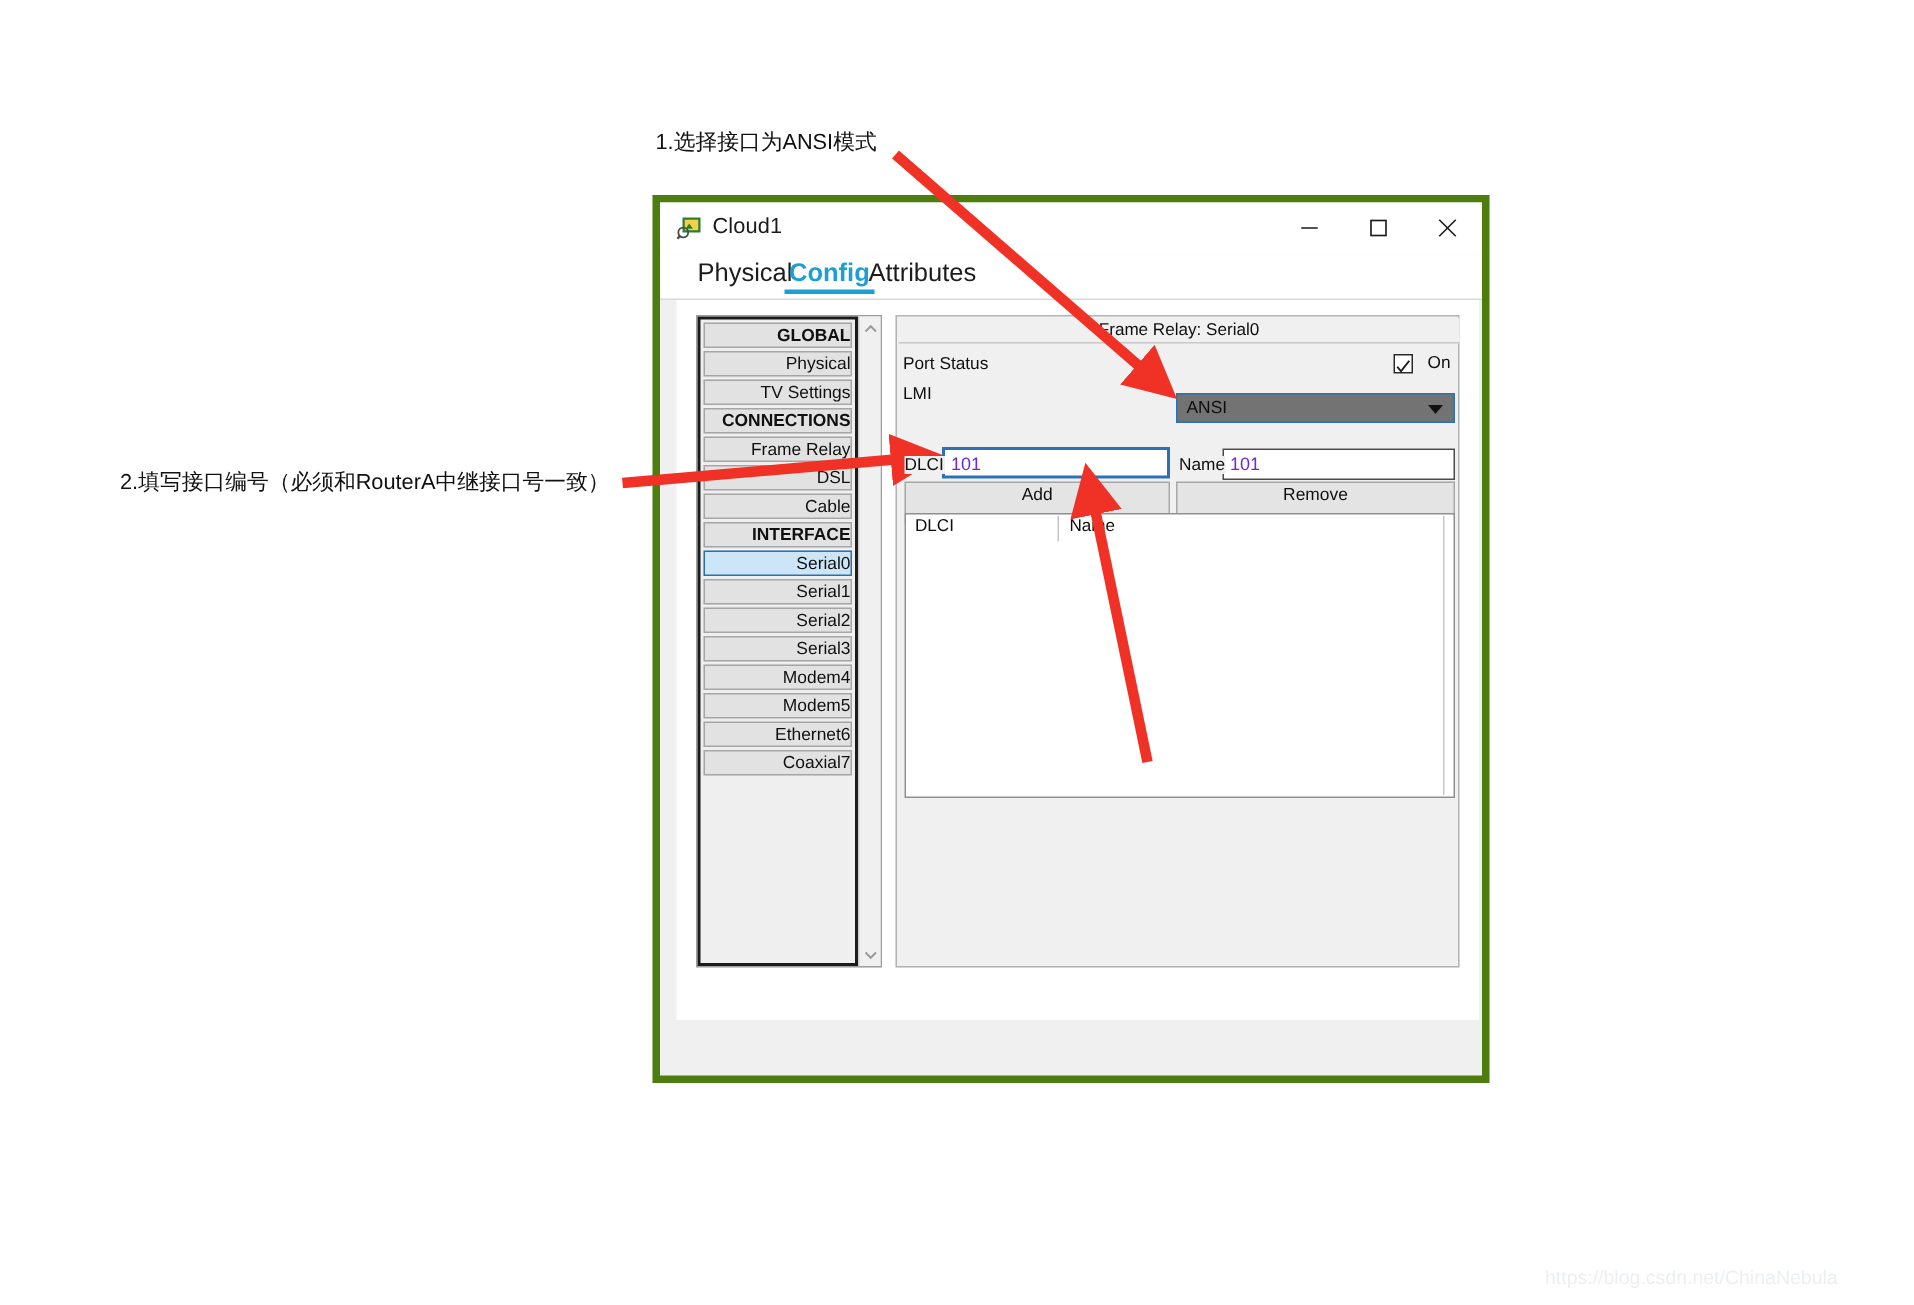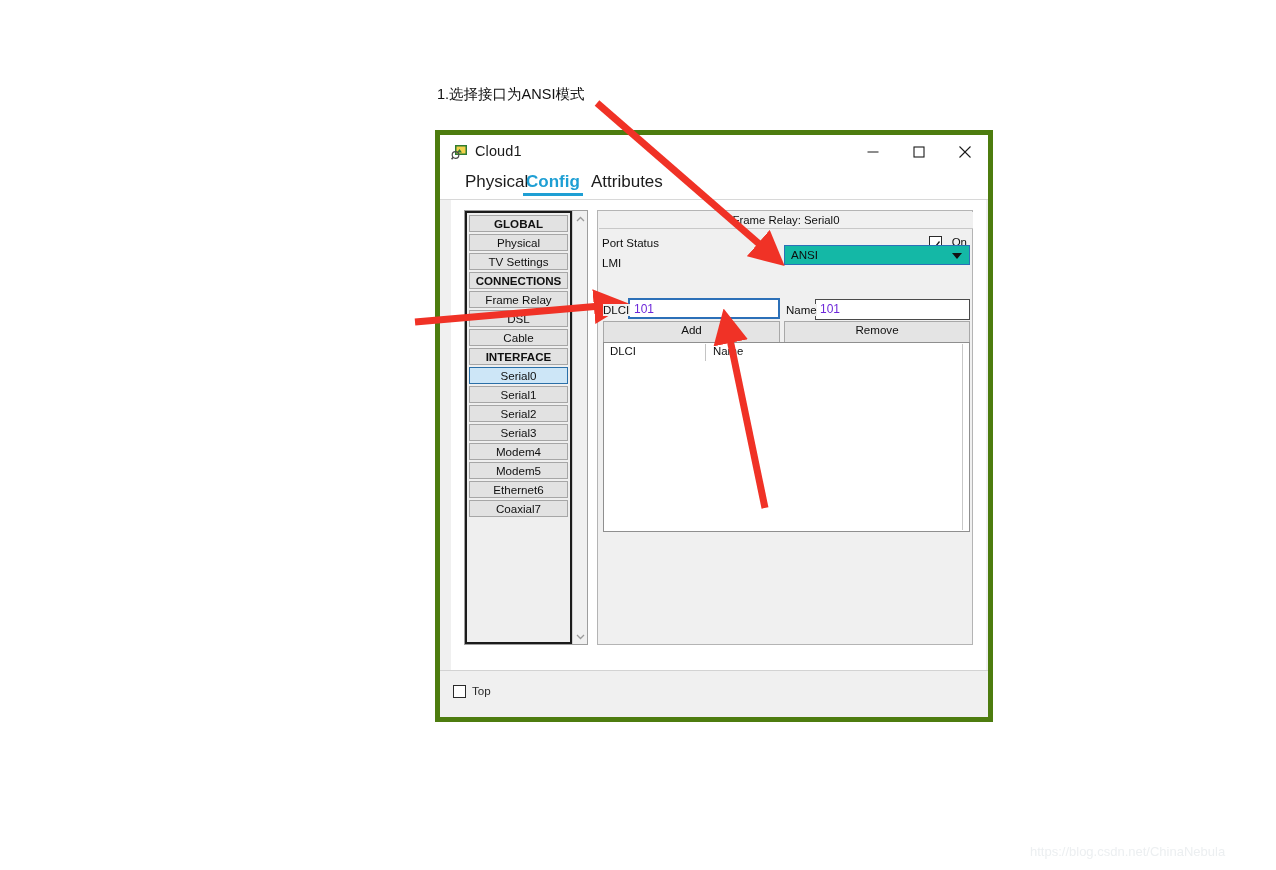--- a/index.html
+++ b/index.html
@@ -90,21 +90,21 @@
   .tab.active::after {
     content: "";
     position: absolute;
     left: 3px; right: 3px;
     bottom: 4px;
     height: 3px;
     background: #1e9fd4;
   }
   .tab-physical { left: 19px; }
   .tab-config   { left: 80px; }
-  .tab-attrs    { left: 133px; margin-left: 12px; }
+  .tab-attrs    { left: 133px; }
 
   .tabline {
     position: absolute;
     left: 0;
     top: 64px;
     width: 100%;
     height: 1px;
     background: #d8d8d8;
   }
 
@@ -141,21 +141,21 @@
     padding: 2px 1px 0 1px;
   }
   .side-item {
     height: 17px;
     margin: 0 1px 2px 1px;
     background: #e2e2e2;
     border: 1px solid #a6a6a6;
     box-sizing: border-box;
     font-size: 11.6px;
     color: #101010;
-    text-align: center;
+    text-align: right;
     line-height: 15px;
     white-space: nowrap;
     overflow: hidden;
   }
   .side-item.header {
     font-weight: bold;
     background: #e2e2e2;
   }
   .side-item.selected {
     background: #cde6f7;
@@ -227,24 +227,24 @@
   .chk-label-on {
     position: absolute;
     right: 5px; top: 25px;
     font-size: 11.5px;
     color: #0f0f0f;
   }
 
   .combo {
     position: absolute;
     left: 186px;
-    top: 34px;
+    top: 51px;
     width: 186px;
     height: 20px;
-    background: #14b8a6;
+    background: #737373;
     border: 1px solid #2c70b8;
     box-sizing: border-box;
   }
   .combo-text {
     position: absolute;
     left: 6px;
     top: 2px;
     font-size: 11.6px;
     color: #0e0e0e;
   }
@@ -388,20 +388,21 @@
     color: #eceff1;
     white-space: nowrap;
   }
 </style>
 </head>
 <body>
 
 <div class="canvas">
 
   <div class="anno anno1">1.选择接口为ANSI模式</div>
+  <div class="anno anno2">2.填写接口编号（必须和RouterA中继接口号一致）</div>
   <div class="anno anno3">3.点击Add按钮保存配置</div>
 
   <div class="window">
 
     <div class="titlebar">
       <div class="title-icon">
         <svg width="17" height="17" viewBox="0 0 17 17">
           <rect x="4" y="1" width="12" height="10" fill="#2f7d32"></rect>
           <rect x="5.5" y="2.5" width="9" height="7" fill="#f2d24b"></rect>
           <path d="M6 8.5 L8.5 5 L11 8.5 Z" fill="#2f7d32"></path>
@@ -499,24 +500,20 @@
 
         <div class="table">
           <div class="th th-dlci">DLCI</div>
           <div class="col-div"></div>
           <div class="th th-name">Name</div>
           <div class="col-div2"></div>
         </div>
       </div>
     </div>
 
-    <div class="bottombar">
-      <div class="chk-top"></div>
-      <div class="chk-top-label">Top</div>
-    </div>
   </div>
 
   <svg class="arrows" width="1276" height="870">
     <defs>
       <marker id="ah" markerWidth="5" markerHeight="5" refX="2.6" refY="2.5" orient="auto">
         <polygon points="0,0 5,2.5 0,5" fill="#f03226"></polygon>
       </marker>
     </defs>
 
     <line x1="597" y1="103" x2="772" y2="255" stroke="#f03226" stroke-width="7" marker-end="url(#ah)"></line>

